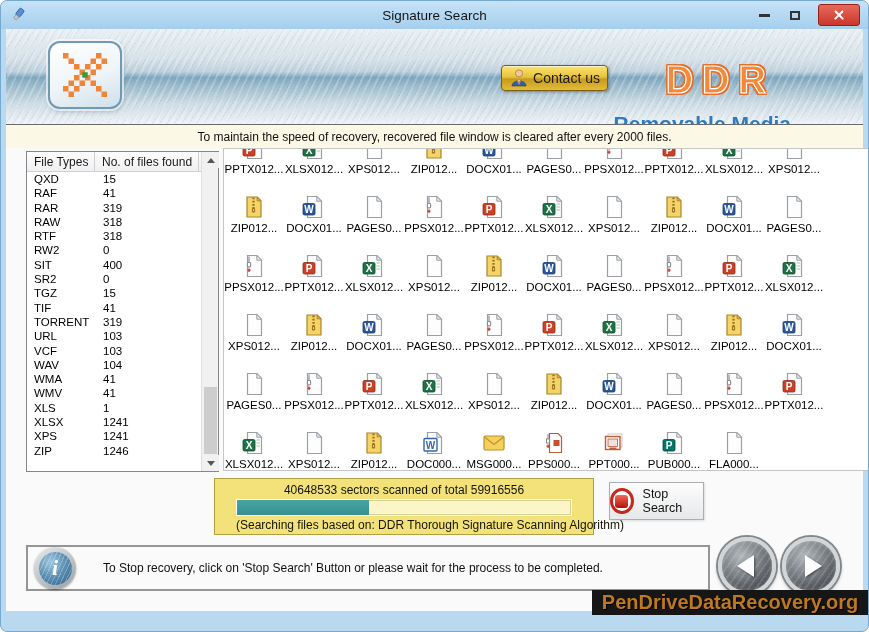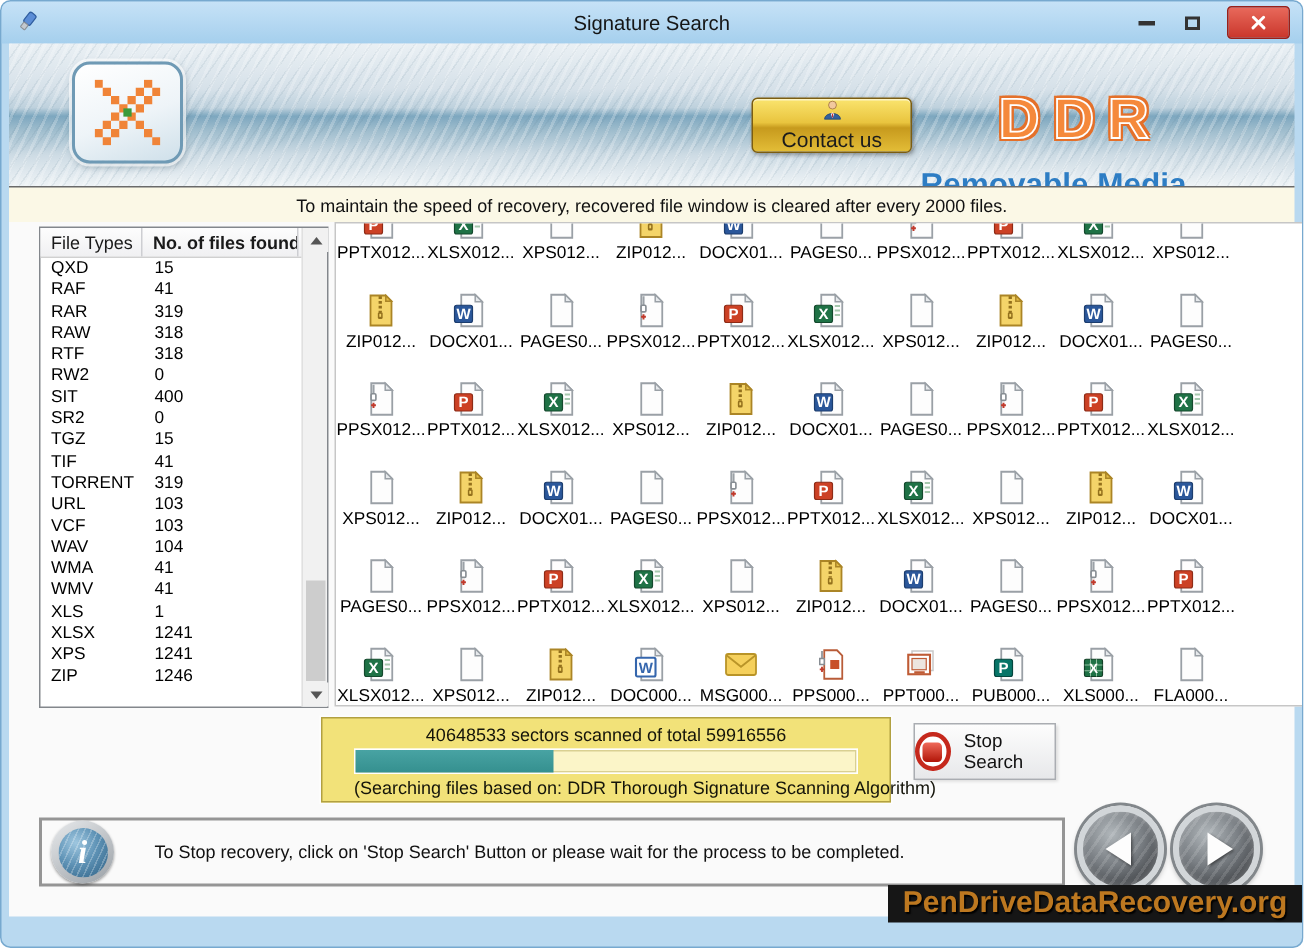--- a/index.html
+++ b/index.html
@@ -26,40 +26,40 @@
   .header{position:absolute;top:28px;left:5px;right:5px;height:95px;overflow:hidden;
     background:
       repeating-linear-gradient(115deg, rgba(255,255,255,.22) 0 2px, rgba(255,255,255,0) 2px 7px),
       repeating-linear-gradient(-55deg, rgba(90,125,145,.10) 0 1px, rgba(90,125,145,0) 1px 6px),
       linear-gradient(180deg,#eaf0f4 0%,#d6e1e9 32%,#bed1dd 45%,#7da7bf 51%,#9cbbcc 60%,#cddbe4 78%,#eef3f6 100%);}
   .logo-box{position:absolute;left:42px;top:12px;width:74px;height:68px;border:2px solid #6f9ab5;border-radius:12px;
     background:linear-gradient(160deg,#ffffff 0%,#eef4f8 55%,#cfe0ea 100%);
     box-shadow:0 0 0 2px rgba(255,255,255,.65), 1px 2px 5px rgba(40,70,90,.35);
     display:flex;align-items:center;justify-content:center;}
   .logo-box svg{width:44px;height:44px;}
-  .contact-btn{position:absolute;left:495px;top:36px;width:107px;height:37px;border:1px solid #7c5d11;border-radius:4px;
+  .contact-btn{position:absolute;left:495px;top:36px;width:107px;height:26px;border:1px solid #7c5d11;border-radius:4px;
     background:linear-gradient(#fae46e 0%,#e9c43e 45%,#c79a1d 55%,#e3bd37 100%);
     display:flex;align-items:center;justify-content:center;gap:4px;
-    box-shadow:inset 0 1px 0 rgba(255,255,255,.6), 1px 1px 3px rgba(0,0,0,.35);cursor:pointer;flex-direction:column;}
+    box-shadow:inset 0 1px 0 rgba(255,255,255,.6), 1px 1px 3px rgba(0,0,0,.35);cursor:pointer;}
   .contact-btn svg{width:20px;height:20px;}
   .contact-label{font-size:14px;color:#1c1c1c;}
   .brand{position:absolute;right:88px;top:30px;font-size:38px;font-weight:bold;letter-spacing:9px;
     color:#f5893b;-webkit-text-stroke:1.2px #ffffff;
     text-shadow:-2px -2px 0 #e4702a,2px -2px 0 #e4702a,-2px 2px 0 #e4702a,2px 2px 0 #e4702a,-2px 0 0 #e4702a,2px 0 0 #e4702a,0 -2px 0 #e4702a,0 2px 0 #e4702a;}
   .product{position:absolute;right:72px;top:83px;font-size:21px;font-weight:bold;color:#2d7dc4;}
   
   .notice{position:absolute;top:123px;left:5px;right:5px;height:24px;background:#fbf8e6;border-top:1px solid #6a6a6a;
     display:flex;align-items:center;justify-content:center;font-size:12px;color:#111;}
   
   .main{position:absolute;top:147px;left:5px;right:5px;height:463px;background:#fafafa;}
   
   .table-panel{position:absolute;left:20px;top:3px;width:193px;height:321px;border:1px solid #83878c;background:#fff;}
   .thead{display:flex;height:20px;background:linear-gradient(#fdfdfd,#f0f0f2);border-bottom:1px solid #d0d0d0;font-size:12px;color:#1a1a1a;}
   .th{padding-left:7px;line-height:20px;border-right:1px solid #cdced2;white-space:nowrap;overflow:hidden;}
-  .th1{width:68px;} .th2{width:104px;font-weight:bold;}
+  .th1{width:68px;} .th2{width:104px;}
   .tbody{position:absolute;left:0;top:20px;right:17px;bottom:0;overflow:hidden;}
   .trow{display:flex;height:14.3px;font-size:11.5px;color:#000;}
   .tc{white-space:nowrap;overflow:hidden;line-height:14.3px;}
   .tc1{width:68px;padding-left:7px;}
   .tc2{width:97px;padding-left:8px;}
   
   .vscroll{position:absolute;top:0;right:0;bottom:0;width:17px;background:#f1f1f1;border-left:1px solid #e0e0e0;}
   .sb-btn{position:absolute;left:0;width:17px;height:16px;background:#f1f1f1;display:flex;align-items:center;justify-content:center;}
   .sb-up{top:0;} .sb-down{bottom:0;}
   .tri-up{width:0;height:0;border-left:4px solid transparent;border-right:4px solid transparent;border-bottom:5px solid #555;}
@@ -724,26 +724,20 @@
                 <div class="flabel">PPT000...</div>
               </div>
               <div class="fcell">
                 <svg class="ficon">
                   <use href="#sym-pub"></use>
                 </svg>
                 <div class="flabel">PUB000...</div>
               </div>
               <div class="fcell">
                 <svg class="ficon">
-                  <use href="#sym-xls"></use>
-                </svg>
-                <div class="flabel">XLS000...</div>
-              </div>
-              <div class="fcell">
-                <svg class="ficon">
                   <use href="#sym-page"></use>
                 </svg>
                 <div class="flabel">FLA000...</div>
               </div>
             </div>
           </div>
       </div>
       <div class="vscroll">
         <div class="sb-btn sb-up">
             <span class="tri-up"></span>

